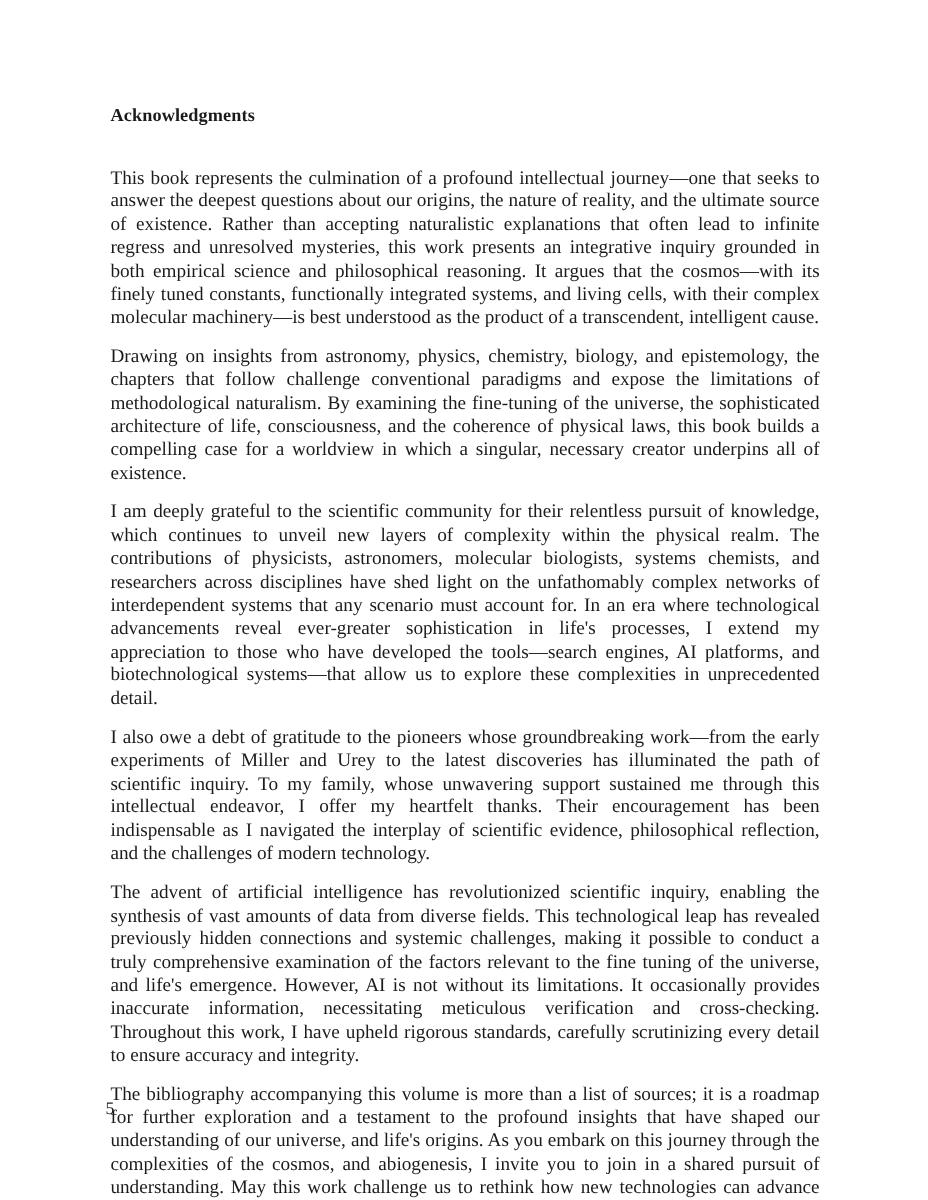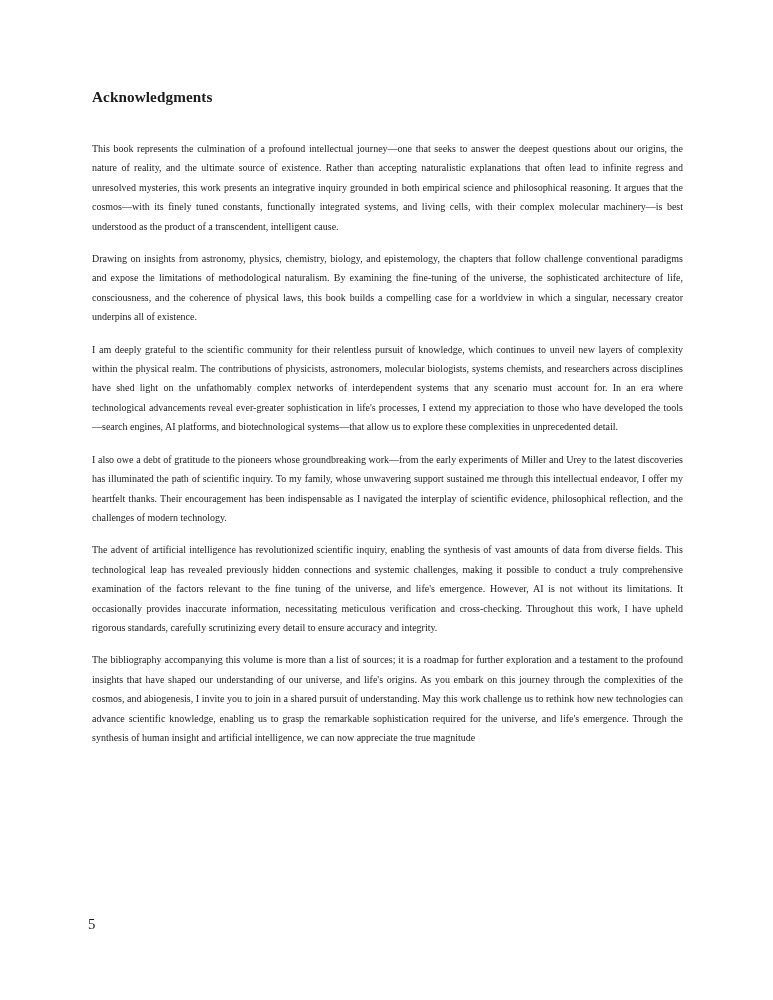--- a/index.html
+++ b/index.html
@@ -25,21 +25,21 @@
     padding: 88px 90px 0 92px;
     background: #ffffff;
   }
   .section-title {
     font-size: 15.2px;
     font-weight: bold;
     margin: 0 0 33px 0;
     letter-spacing: 0.1px;
   }
   .body-paragraph {
-    font-size: 10px;
+    font-size: 16px;
     line-height: 19.4px;
     text-align: justify;
     text-justify: inter-word;
     margin: 0 0 13px 0;
   }
   .page-number {
     position: absolute;
     left: 88px;
     top: 916px;
     font-size: 14.8px;

